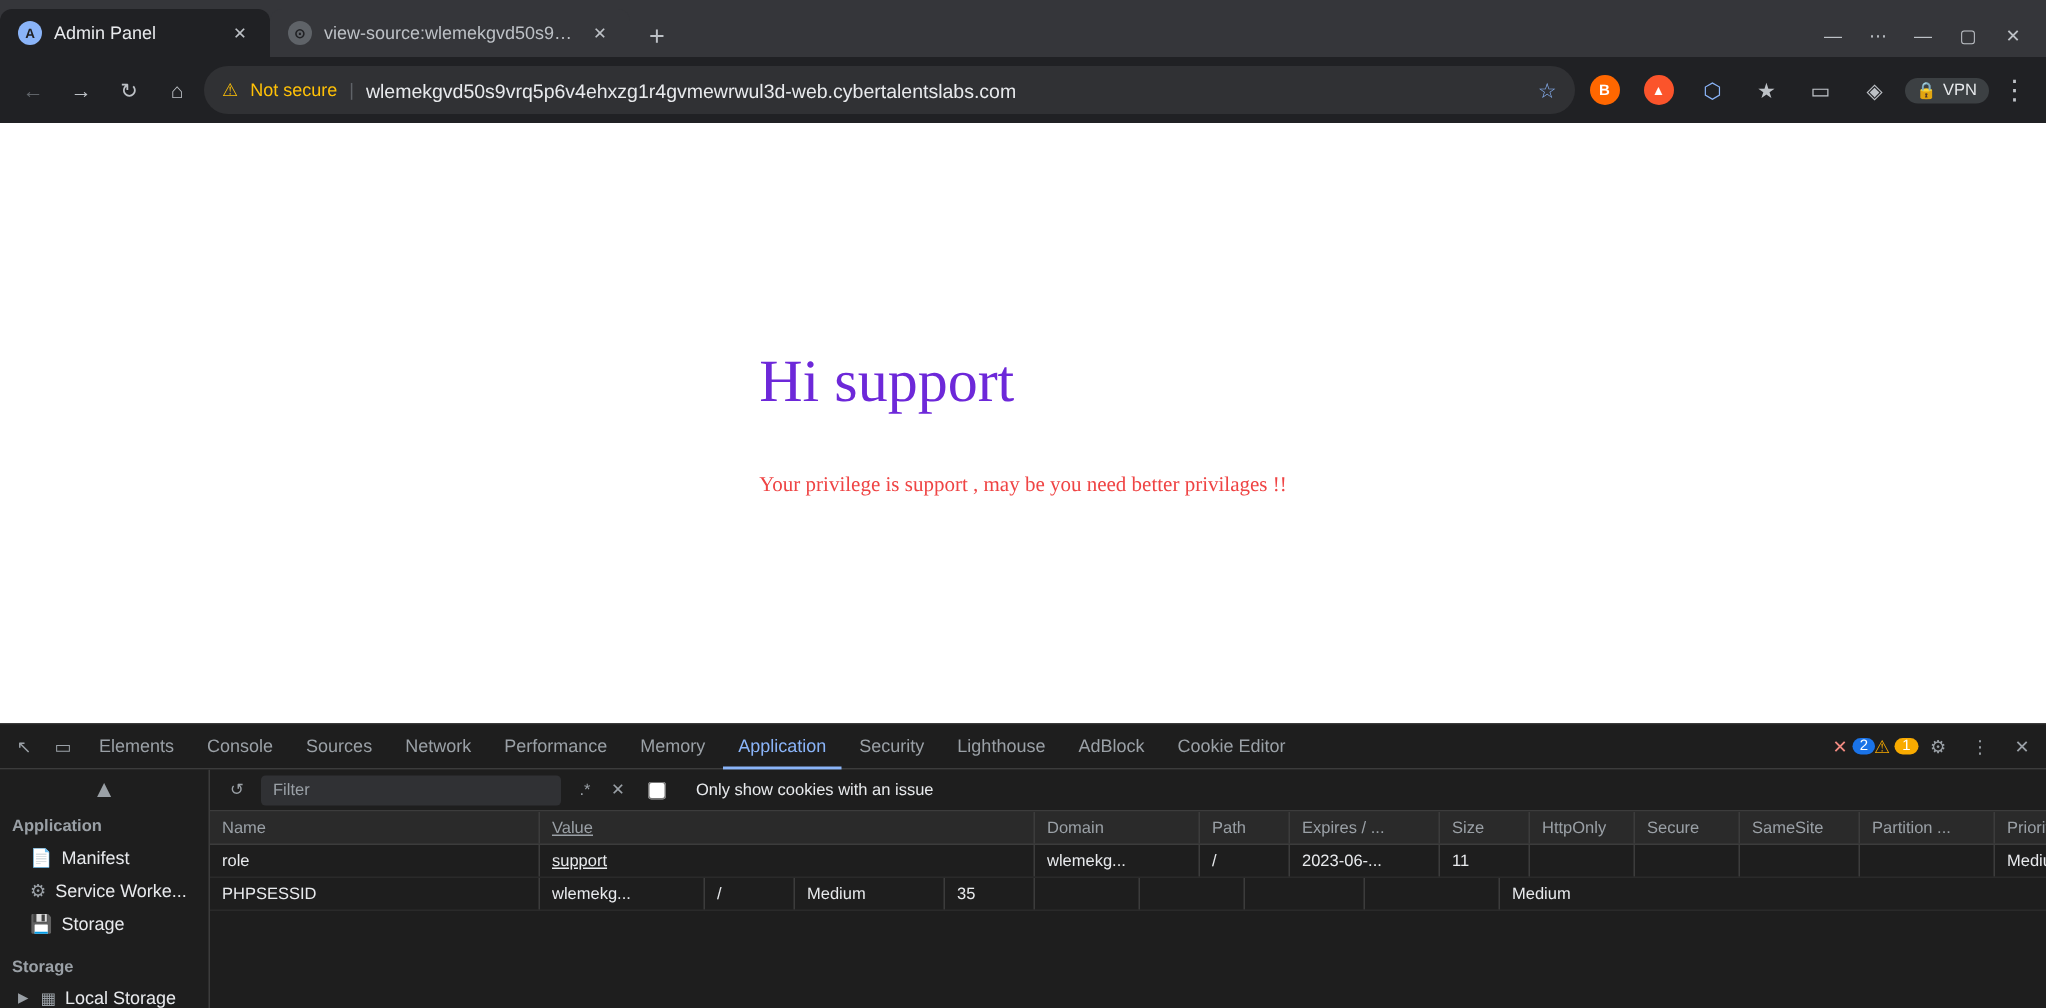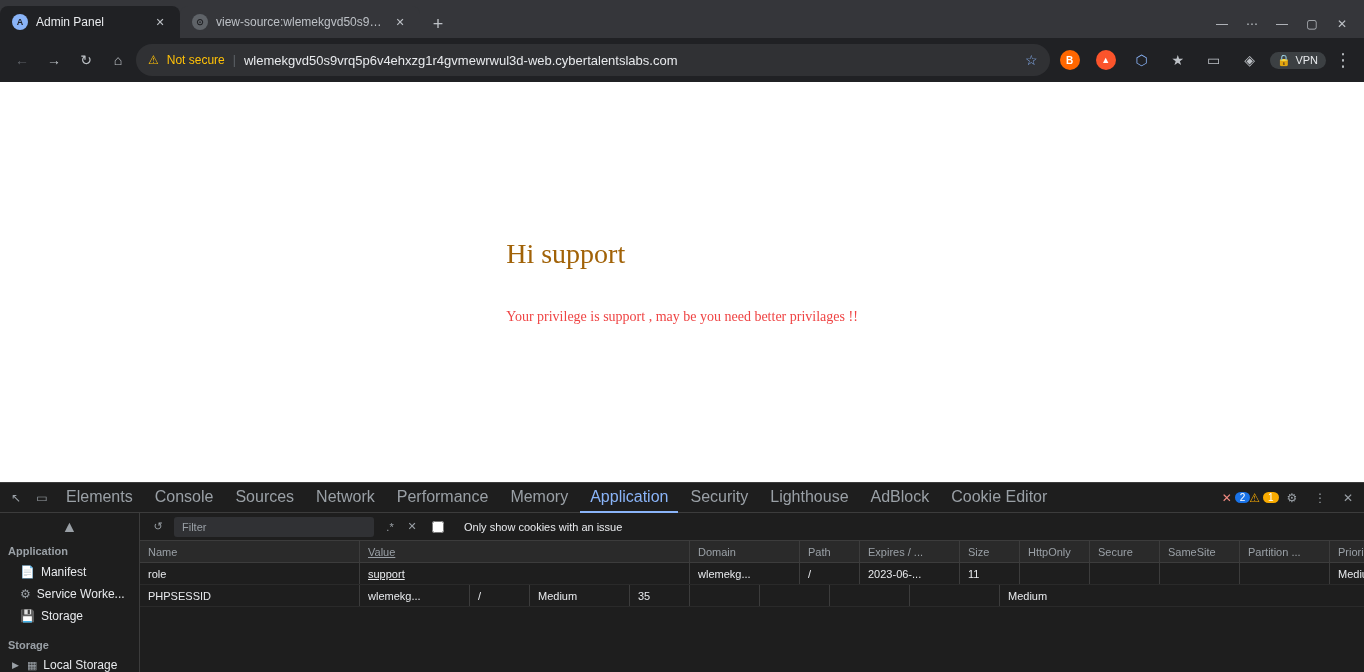--- a/index.html
+++ b/index.html
@@ -117,22 +117,22 @@
       height: 400px;
       display: flex;
       align-items: center;
       justify-content: center;
       flex-direction: column;
     }
     .page-inner {
       padding: 40px;
     }
     .page-greeting {
-      font-size: 28px;
-      color: #a16207;
+      font-size: 40px;
+      color: #6d28d9;
       margin-bottom: 36px;
       font-family: Georgia, serif;
     }
     .page-message {
       font-size: 14px;
       color: #ef4444;
       line-height: 1.5;
       font-family: Georgia, serif;
     }
 
@@ -154,21 +154,21 @@
       height: 30px;
       border-bottom: 1px solid #3c3c3c;
       padding: 0 4px;
       gap: 2px;
     }
     .dt-icon-btn {
       width: 24px; height: 24px; border-radius: 3px; display: flex; align-items: center; justify-content: center;
       color: #9aa0a6; font-size: 12px; cursor: pointer; flex-shrink: 0;
     }
     .dt-tab {
-      padding: 4px 10px; font-size: 16px; color: #9aa0a6; cursor: pointer; height: 30px;
+      padding: 4px 10px; font-size: 12px; color: #9aa0a6; cursor: pointer; height: 30px;
       display: flex; align-items: center; border-bottom: 2px solid transparent;
     }
     .dt-tab.active { color: #8ab4f8; border-bottom: 2px solid #8ab4f8; }
     .dt-tab-spacer { flex: 1; }
     .dt-badge {
       background: #5f6368; color: #fff; border-radius: 8px; padding: 0 5px; font-size: 10px; margin-left: 3px;
     }
     .dt-badge.blue { background: #1a73e8; }
     .dt-badge.yellow { background: #f9ab00; }
     .dt-toolbar-right {

